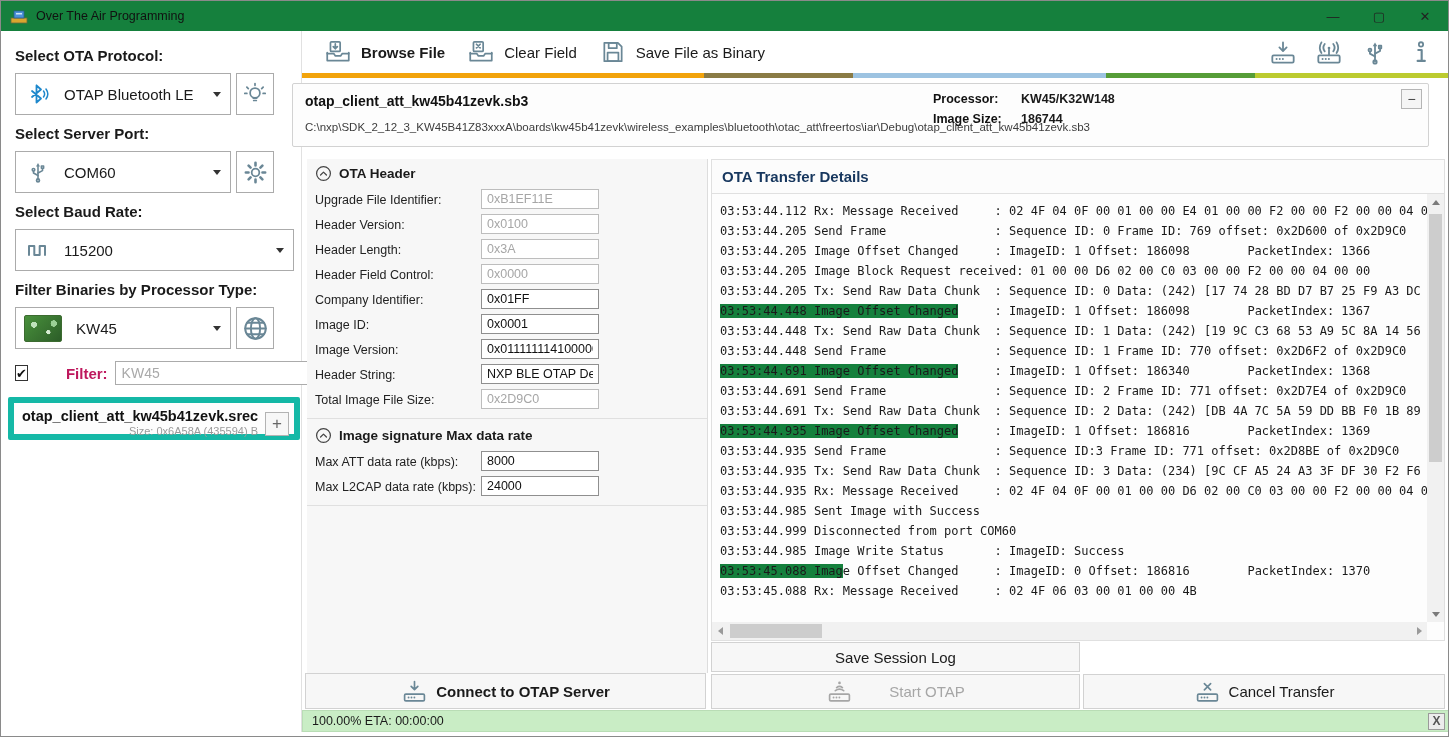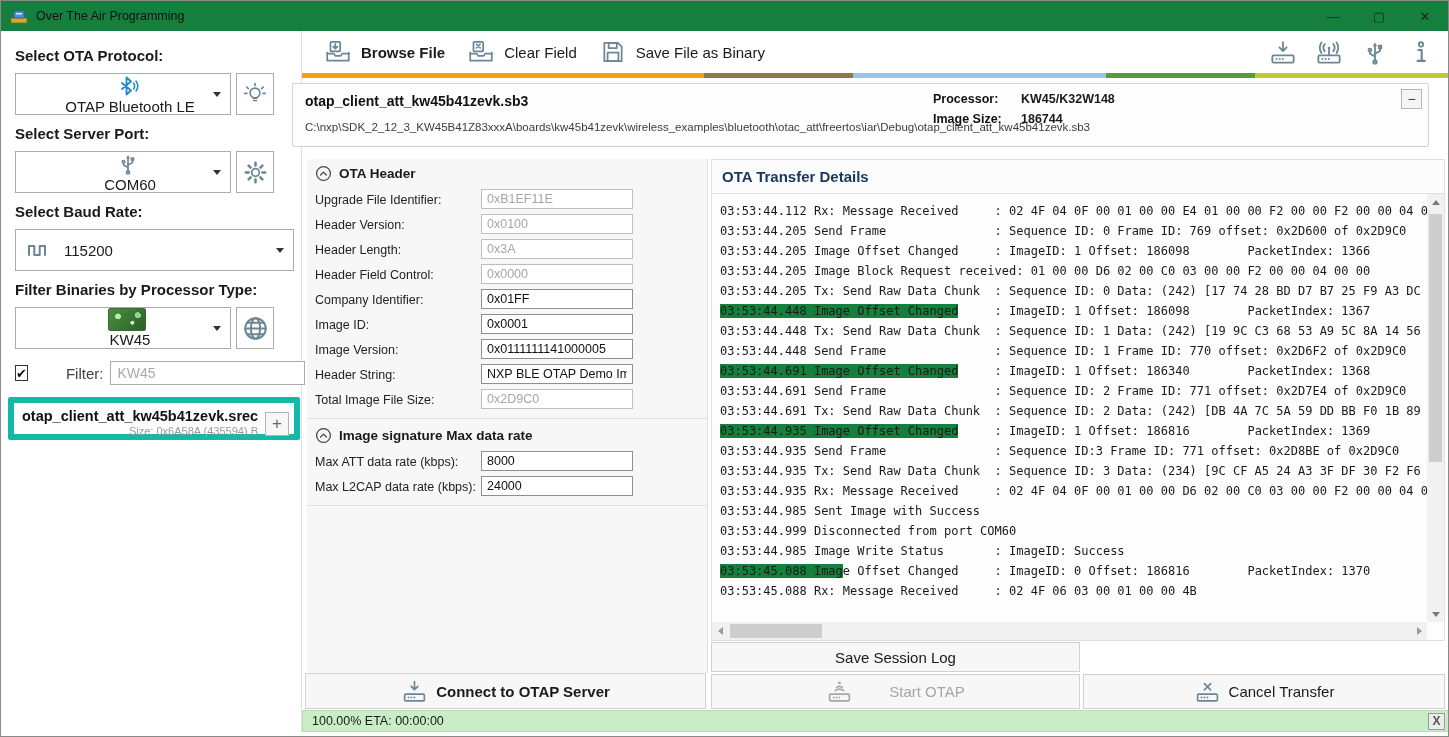--- a/index.html
+++ b/index.html
@@ -8,34 +8,34 @@
   .titlebar{position:absolute;left:0;top:0;width:100%;height:30px;background:#15803d;display:flex;align-items:center;}
   .app-ico{width:18px;height:15px;margin-left:9px;}
   .title-text{font-size:12.5px;color:#111;margin-left:8px;}
   .win-ctrls{margin-left:auto;display:flex;height:100%;}
   .win-btn{width:46px;height:100%;display:flex;align-items:center;justify-content:center;font-size:13px;color:#222;}
   
   .sidebar{position:absolute;left:0;top:30px;width:301px;height:701px;background:#fff;border-right:1px solid #e1e1e1;box-sizing:border-box;padding:10px 0 0 14px;}
   .side-label{font-weight:bold;font-size:15px;color:#1a1a1a;margin:6px 0 9px 0;}
   .side-row{display:flex;align-items:stretch;gap:5px;margin-bottom:10px;}
   .dropdown{position:relative;display:flex;align-items:center;height:42px;border:1px solid #ababab;background:#fff;box-sizing:border-box;}
-  .dd-main{width:216px;flex-direction:column;}
+  .dd-main{width:216px;}
   .dd-full{width:279px;}
   .dd-text{font-size:15px;color:#1a1a1a;margin-left:14px;}
   .caret{position:absolute;right:9px;top:50%;margin-top:-2px;width:0;height:0;border-left:4px solid transparent;border-right:4px solid transparent;border-top:5px solid #333;}
   .side-btn{width:38px;height:42px;border:1px solid #ababab;background:#fff;display:flex;align-items:center;justify-content:center;box-sizing:border-box;}
   .dd-ico{width:24px;height:24px;margin-left:10px;flex:0 0 auto;}
   .board-img{width:36px;height:25px;margin-left:8px;border:1px solid #3c6b30;border-radius:2px;background:
     radial-gradient(circle at 25% 35%, #bfe3bb 0 9%, transparent 10%),
     radial-gradient(circle at 65% 65%, #d7ecd2 0 7%, transparent 8%),
     radial-gradient(circle at 80% 30%, #9ccf96 0 9%, transparent 10%),
     linear-gradient(135deg,#49913c,#2c5d28);}
   .filter-row{display:flex;align-items:center;gap:7px;margin:12px 0 12px 0;}
   .checkbox{width:16px;height:16px;border:1.5px solid #333;background:#fff;display:flex;align-items:center;justify-content:center;font-size:13px;color:#111;box-sizing:border-box;line-height:1;}
-  .filter-label{font-weight:normal;font-size:15px;color:#404040;margin-left:31px;}
+  .filter-label{font-weight:bold;font-size:15px;color:#be185d;margin-left:31px;}
   .filter-input{width:205px;height:24px;border:1px solid #ababab;font-size:14px;padding:0 6px;box-sizing:border-box;color:#333;font-family:"Liberation Sans",sans-serif;}
   .filter-input::placeholder{color:#a9a9a9;}
   .file-item{position:relative;margin-left:-7px;width:292px;height:43px;border:6px solid #14b8a6;border-radius:2px;background:#fdfdfd;box-sizing:border-box;}
   .file-name{font-weight:bold;font-size:14.5px;color:#111;margin:5px 0 0 8px;}
   .file-size{position:absolute;right:36px;top:22px;font-size:11px;color:#9a9a9a;}
   .add-btn{position:absolute;right:5px;top:9px;width:24px;height:24px;border:1px solid #b3b3b3;background:#f7f7f7;display:flex;align-items:center;justify-content:center;font-size:17px;color:#666;box-sizing:border-box;}
   
   .toolbar{position:absolute;left:301px;top:30px;width:1148px;height:42px;background:#fff;display:flex;align-items:center;}
   .tb-btn{display:flex;align-items:center;gap:9px;margin-left:22px;font-size:15px;color:#1a1a1a;}
   .tb-btn.bold{font-weight:bold;}
@@ -57,21 +57,21 @@
   .fi-meta .row{display:flex;margin-bottom:6px;}
   .fi-meta .lbl{font-weight:bold;width:88px;}
   .fi-meta .val{font-weight:bold;color:#1a1a1a;}
   .collapse-btn{position:absolute;right:6px;top:5px;width:21px;height:20px;border:1px solid #b5b5b5;background:#f5f5f5;display:flex;align-items:center;justify-content:center;font-size:14px;color:#444;box-sizing:border-box;}
   
   .params{position:absolute;left:306px;top:158px;width:401px;height:514px;background:#f7f7f7;border-right:1px solid #ddd;box-sizing:border-box;}
   .sec-head{display:flex;align-items:center;gap:7px;height:28px;padding-left:8px;font-weight:bold;font-size:13.5px;color:#1a1a1a;}
   .chev{width:17px;height:17px;}
   .field-row{position:relative;height:25px;padding-left:8px;display:flex;align-items:center;}
   .flabel{font-size:12.5px;color:#222;}
-  .finput{position:absolute;left:174px;top:2px;width:152px;height:20px;border:1px solid #8f8f8f;background:#fff;font-size:12.5px;padding:8px 5px;box-sizing:border-box;color:#111;font-family:"Liberation Sans",sans-serif;}
+  .finput{position:absolute;left:174px;top:2px;width:118px;height:20px;border:1px solid #8f8f8f;background:#fff;font-size:12.5px;padding:8px 5px;box-sizing:border-box;color:#111;font-family:"Liberation Sans",sans-serif;}
   .finput.dis{border:1px solid #bdbdbd;color:#a6a6a6;}
   .sec-div{border-top:1px solid #e0e0e0;margin:6px 0 2px 0;}
   
   .big-btn{position:absolute;border:1px solid #d2d2d2;background:#f7f7f7;display:flex;align-items:center;justify-content:center;gap:8px;font-size:15px;color:#1a1a1a;box-sizing:border-box;}
   .big-btn.bold{font-weight:bold;}
   .big-btn.disabled{color:#a6a6a6;gap:36px;}
   .btn-ico{width:27px;height:25px;}
   .connect-btn{left:304px;top:672px;width:401px;height:36px;}
   .save-log-btn{left:710px;top:641px;width:369px;height:30px;}
   .clear-log-btn{left:1082px;top:641px;width:362px;height:30px;}

